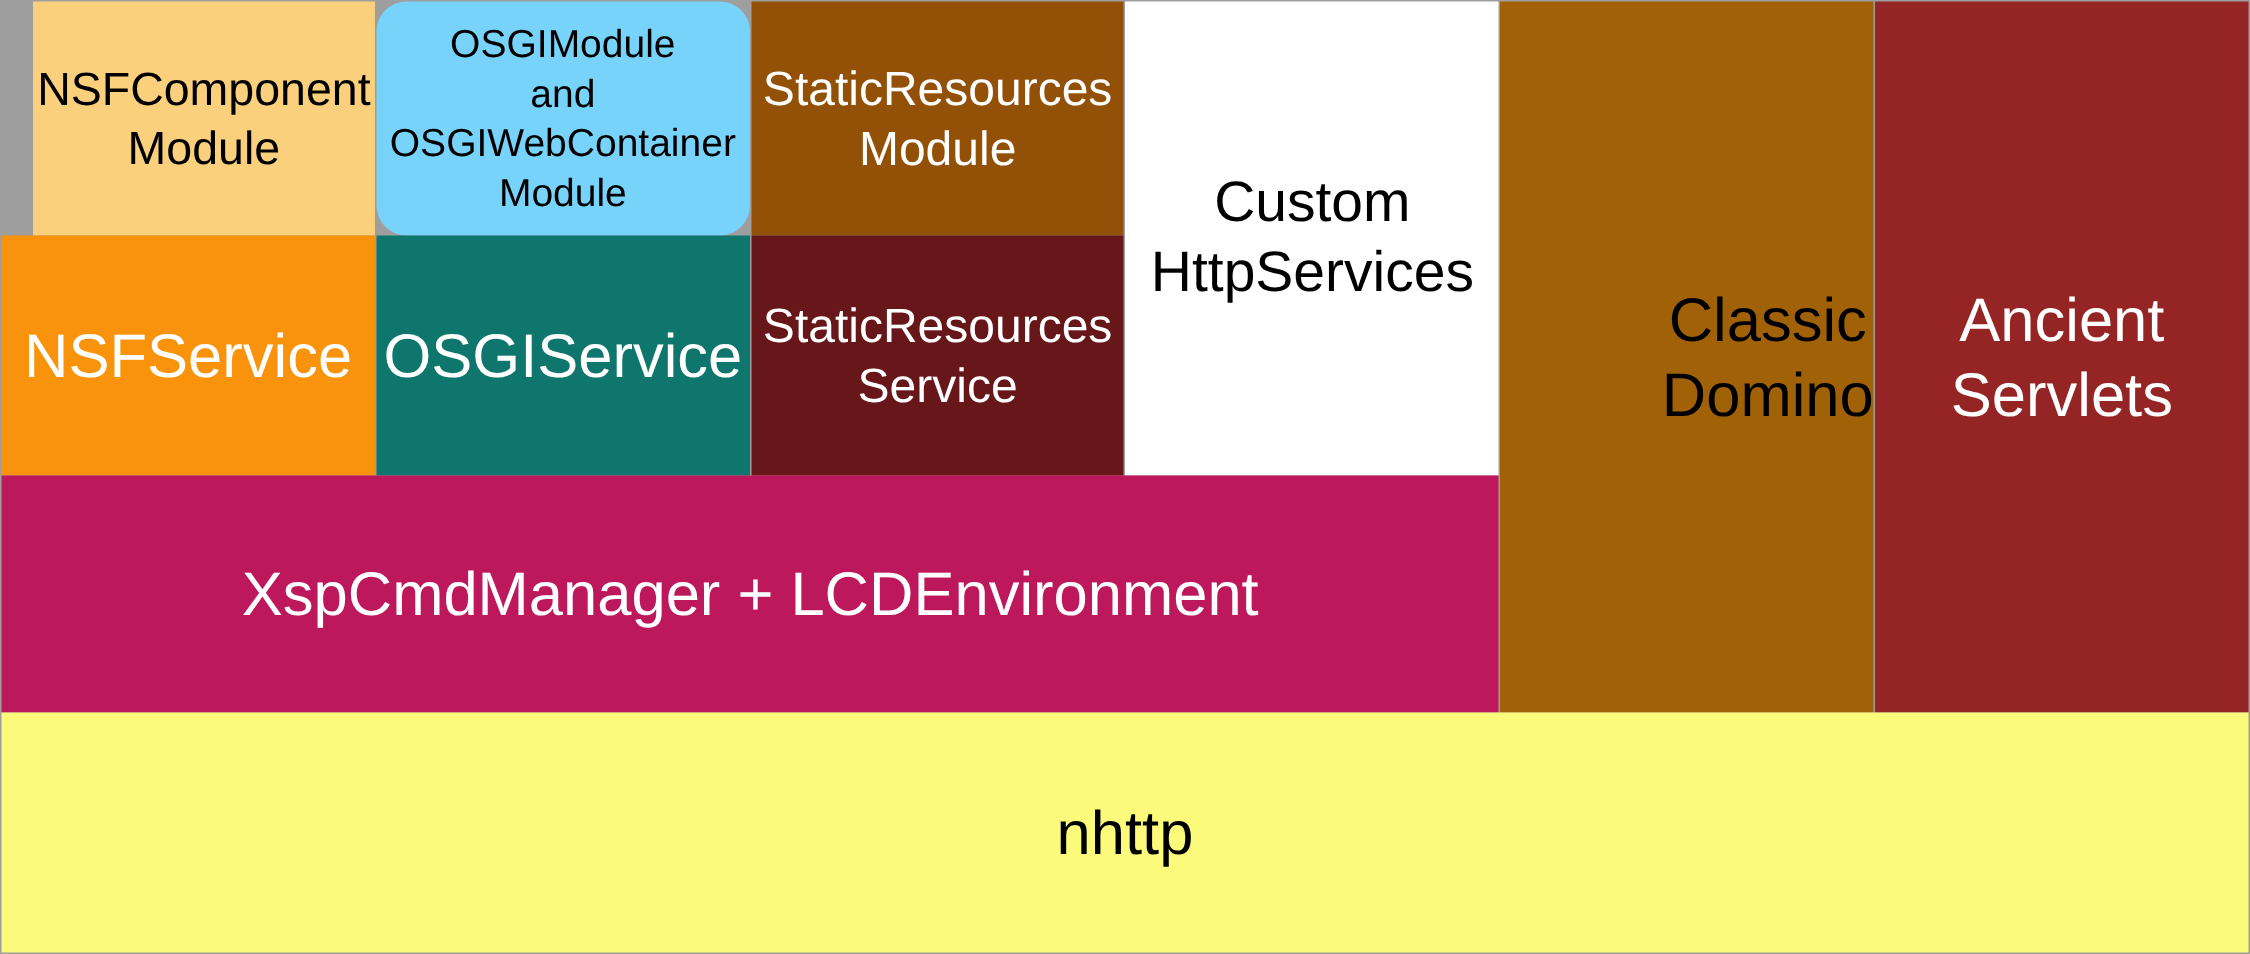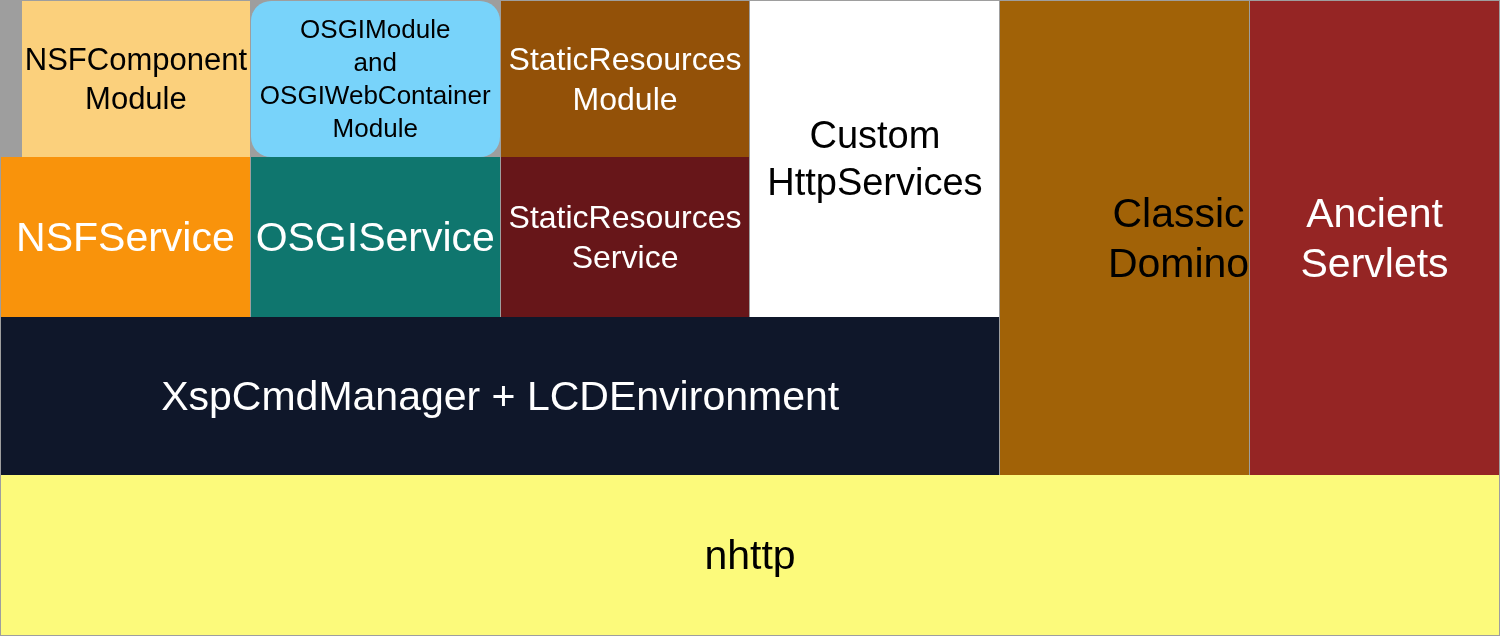--- a/index.html
+++ b/index.html
@@ -99,21 +99,21 @@
 
   <div class="block b-osgi-service fs-e" style="background-color: #0f766e; color: rgb(255, 255, 255);">
     <span class="lbl">OSGIService</span>
   </div>
 
   <div class="block b-sr-service fs-c" style="background-color: rgb(103, 22, 25); color: rgb(255, 255, 255);">
     <span class="lbl">StaticResources
 Service</span>
   </div>
 
-  <div class="block b-xsp fs-e" style="background-color: #0f172a; color: rgb(255, 255, 255);">
+  <div class="block b-xsp fs-e" style="background-color: #be185d; color: rgb(255, 255, 255);">
     <span class="lbl">XspCmdManager + LCDEnvironment</span>
   </div>
 
   <div class="block b-nhttp fs-e" style="background-color: rgb(252, 250, 123); color: rgb(0, 0, 0);">
     <span class="lbl">nhttp</span>
   </div>
 
 </div>
 
 </body></html>

